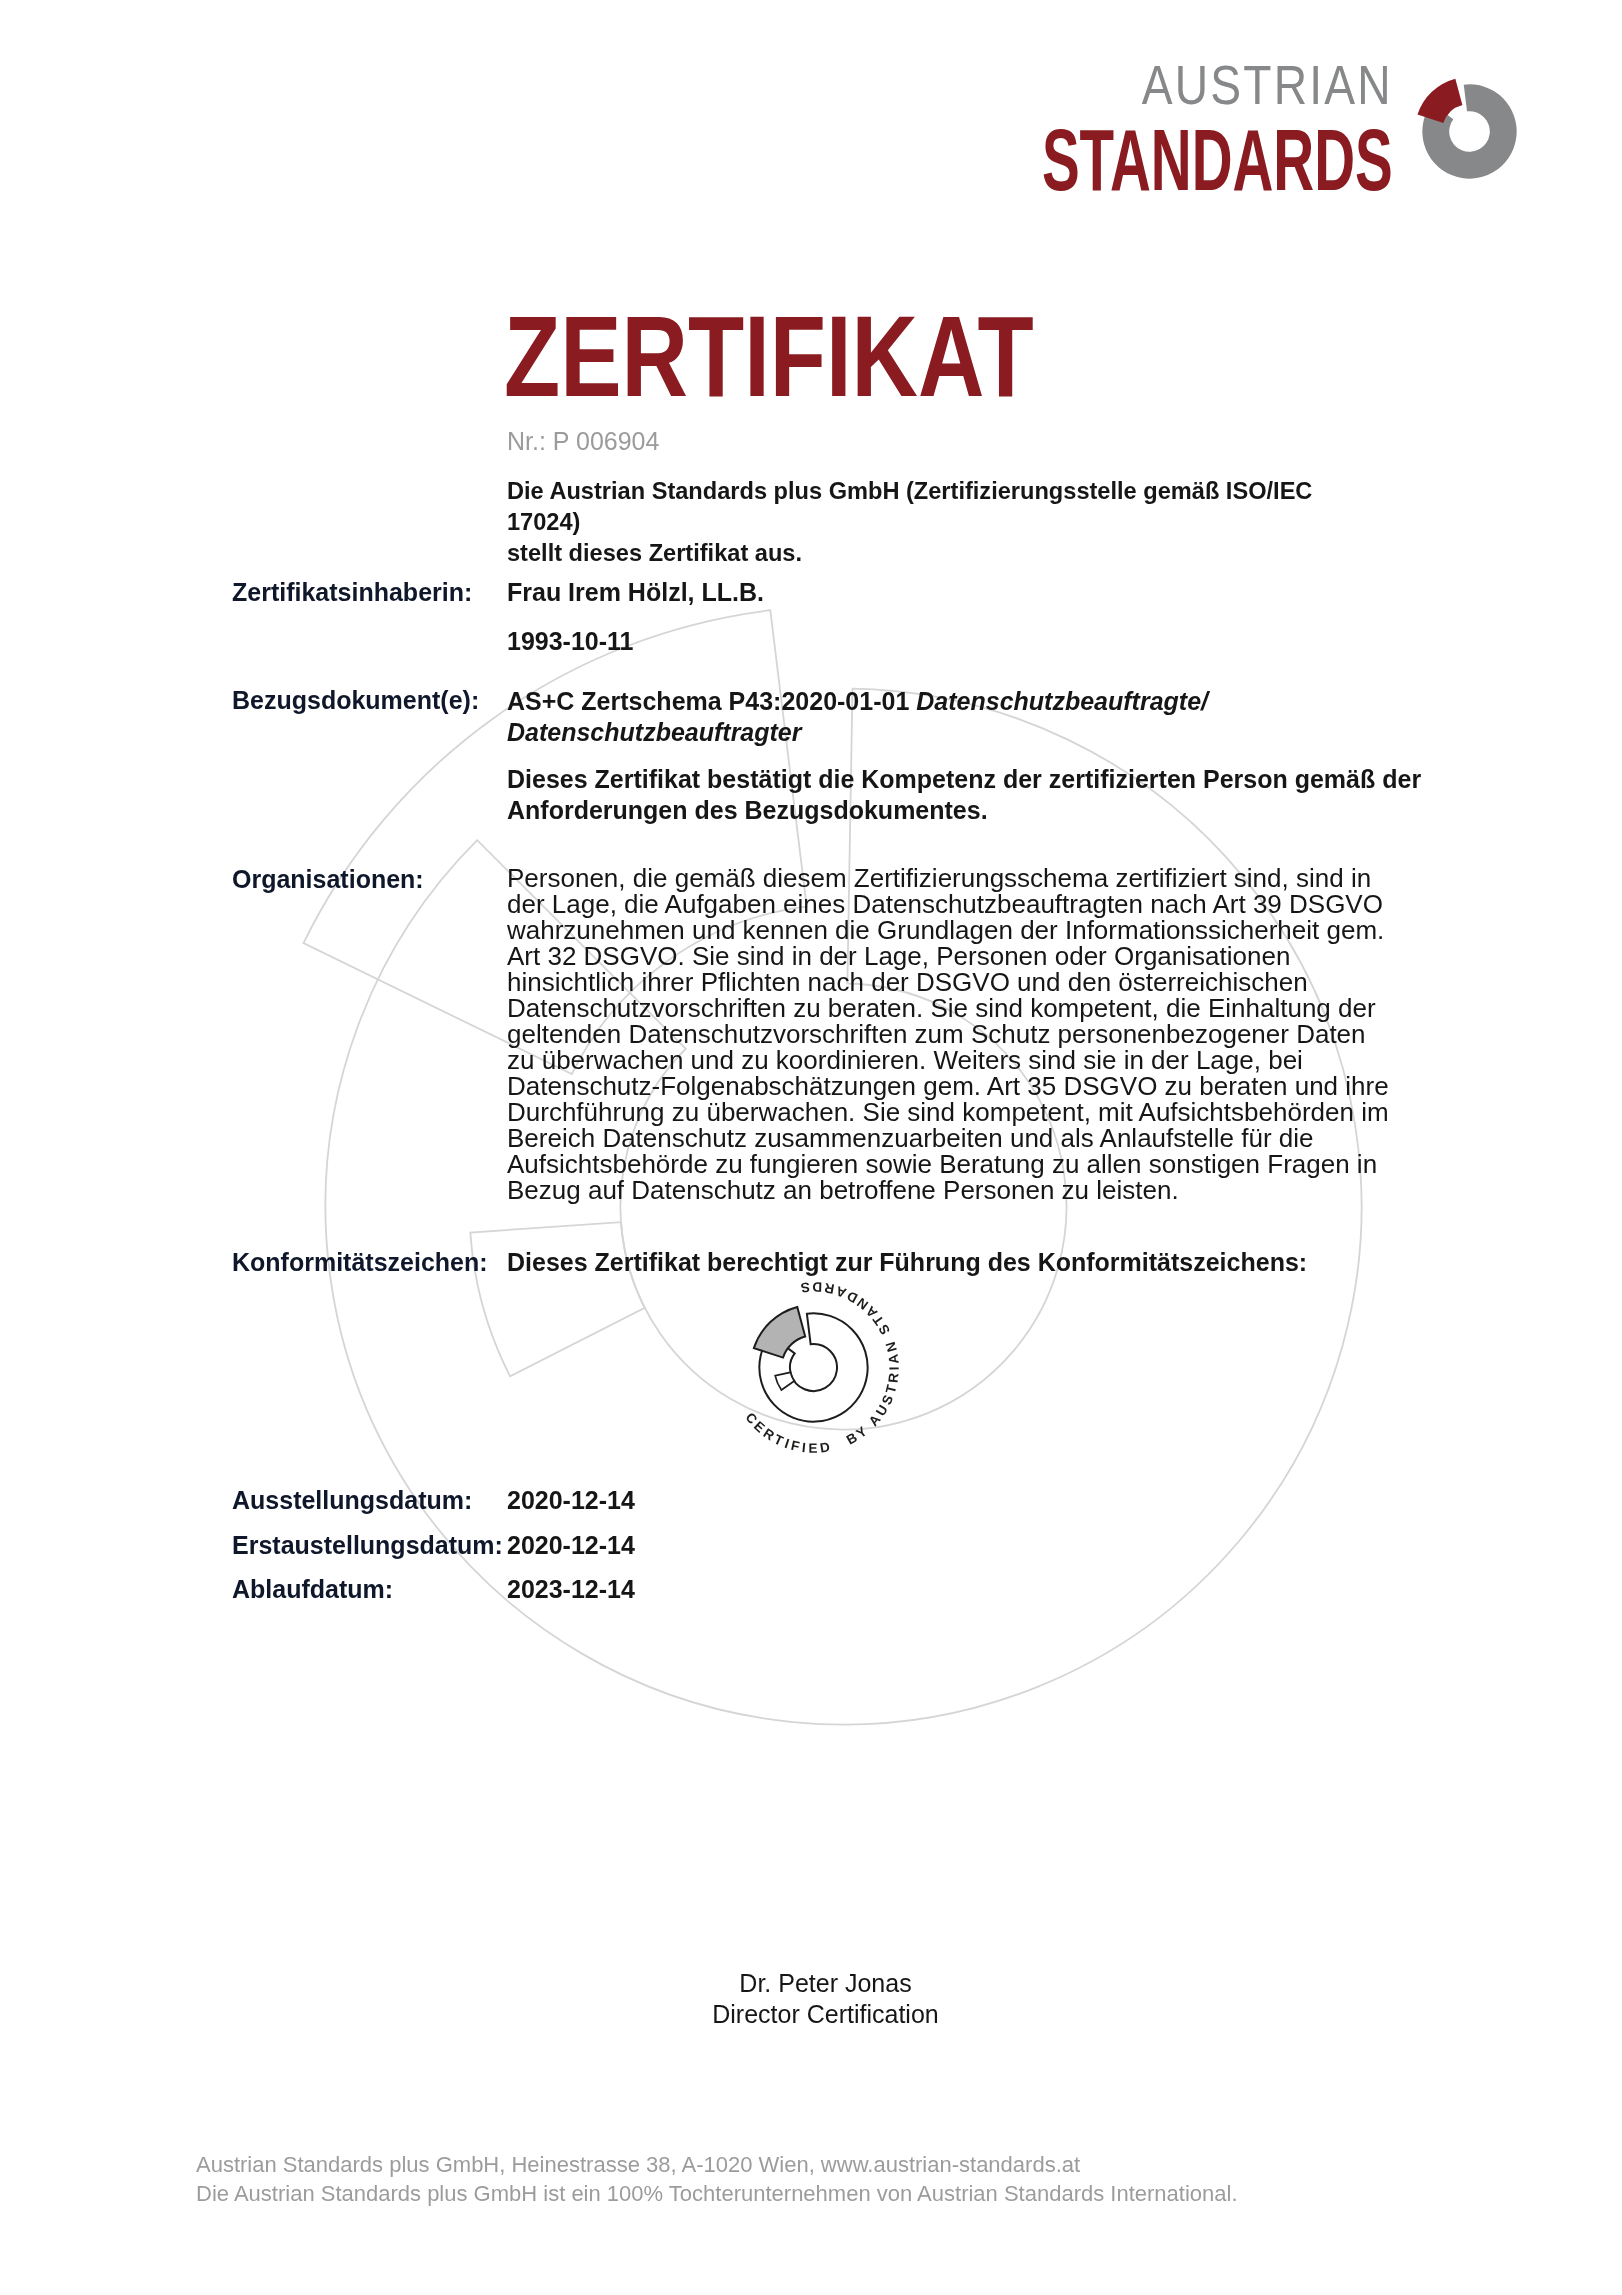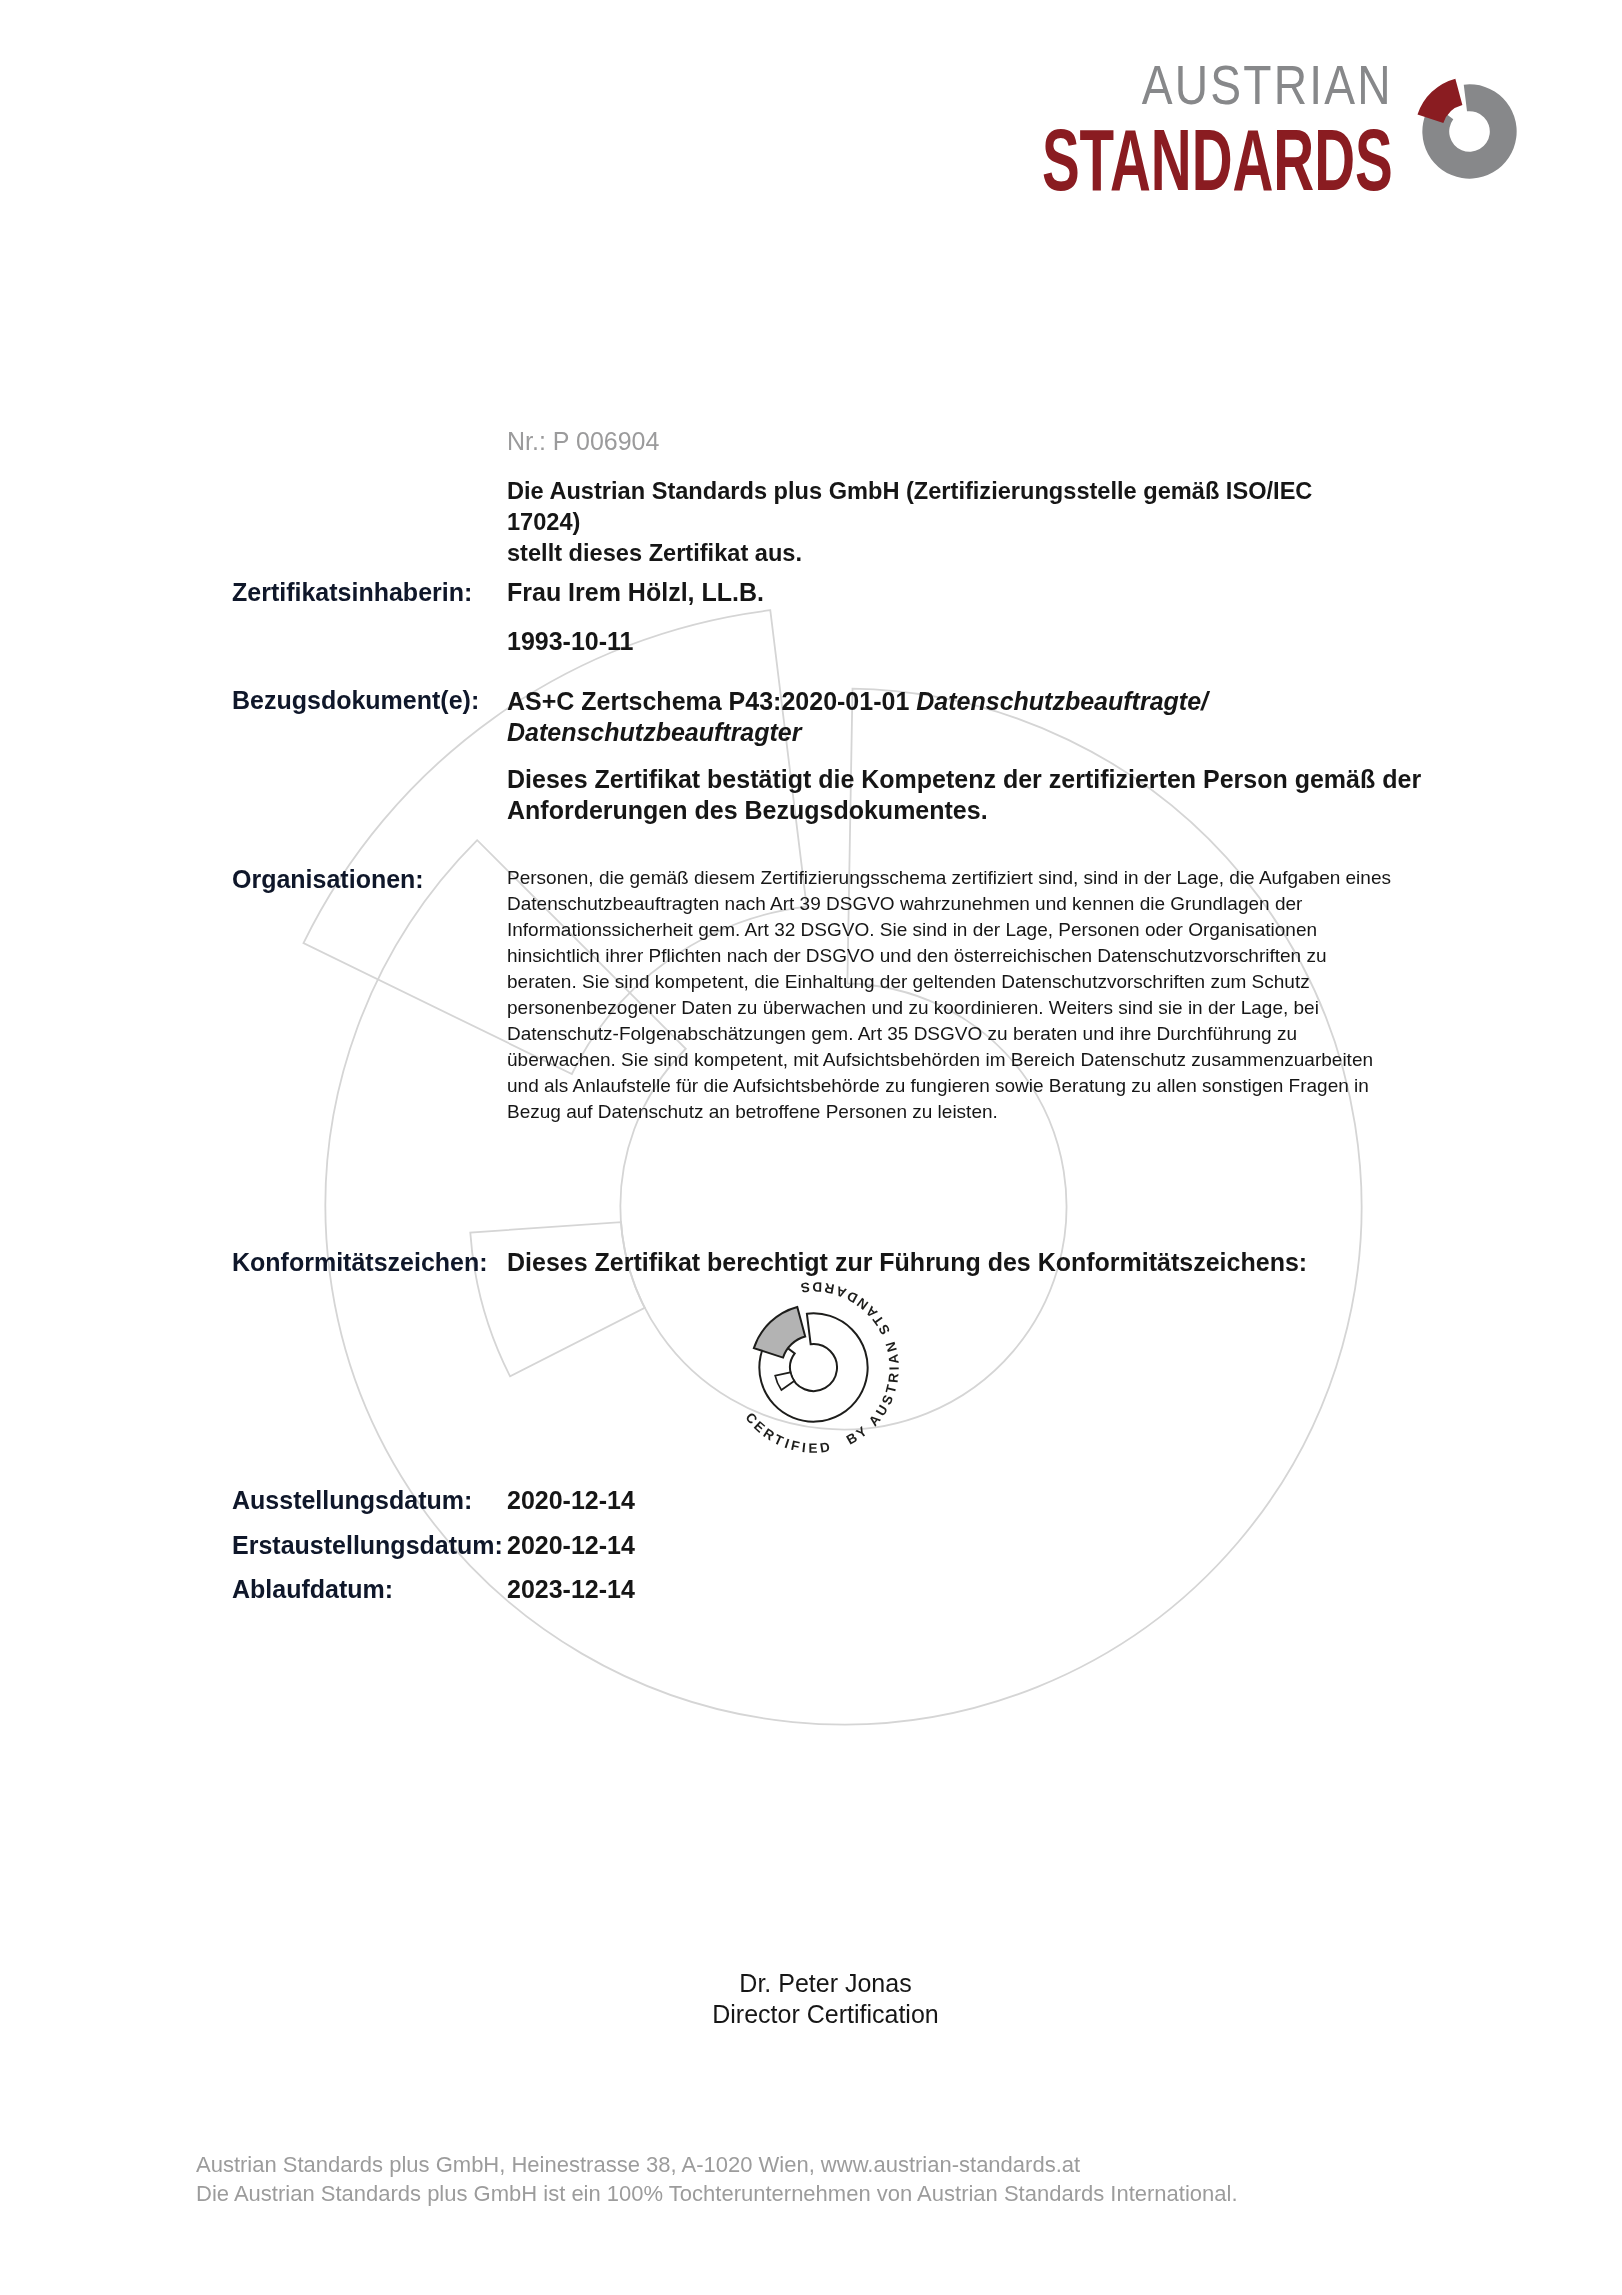--- a/index.html
+++ b/index.html
@@ -28,21 +28,21 @@
   .title{
     left:504px;top:293px;font-size:115px;font-weight:700;color:#8a1c21;
     line-height:1.1;white-space:nowrap;
   }
   .title>span{display:inline-block;transform:scaleX(0.8);transform-origin:0 0;}
   .cert-no{left:507px;top:427px;font-size:25px;font-weight:400;color:#9b9b9c;}
   .intro{left:507px;top:476px;font-size:23.6px;font-weight:700;line-height:31px;width:883px;}
   
   .label{font-size:25px;font-weight:700;color:#0f172a;white-space:nowrap;margin-left:36px;}
   .value{font-size:25px;font-weight:700;color:#161616;}
-  .para{font-size:19px;line-height:26px;width:886px;color:#161616;}
+  .para{font-size:26px;line-height:26px;width:886px;color:#161616;}
   .italic{font-style:italic;}
   .lbl-col{left:196px;}
   .val-col{left:507px;}
   
   .signature{left:564px;top:1968px;width:523px;text-align:center;font-size:25px;line-height:31px;}
   
   .footer{left:196px;top:2150px;font-size:22px;line-height:29px;color:#9c9c9c;}
   
   .watermark{left:124px;top:487px;width:1439px;height:1439px;}
   .conformity-mark{left:728px;top:1282px;width:171px;height:171px;}
@@ -63,20 +63,23 @@
 
   <div class="abs brand">
     <div><span class="brand-top">AUSTRIAN</span></div>
     <div><span class="brand-bottom">STANDARDS</span></div>
   </div>
   <svg class="abs brand-icon" viewBox="0 0 200 200">
     <path fill="#87888a" d="M91.22 28.54 A72 72 0 1 1 42.50 56.67 L75.24 81.34 A31 31 0 1 0 96.22 69.23 Z"></path>
     <path fill="#8a1c21" d="M78.39 19.35 A83.5 83.5 0 0 0 20.58 74.20 L60.05 87.02 A42 42 0 0 1 89.13 59.43 Z"></path>
   </svg>
 
+  <div class="abs title">
+    <span>ZERTIFIKAT</span>
+  </div>
   <div class="abs cert-no">Nr.: P 006904</div>
 
   <div class="abs intro">
     <div>Die Austrian Standards plus GmbH (Zertifizierungsstelle gemäß ISO/IEC 17024)</div>
     <div>stellt dieses Zertifikat aus.</div>
   </div>
 
   <div class="abs label lbl-col" style="top:578px;">Zertifikatsinhaberin:</div>
   <div class="abs value val-col" style="top:578px;">Frau Irem Hölzl, LL.B.</div>
   <div class="abs value val-col" style="top:627px;">1993-10-11</div>

